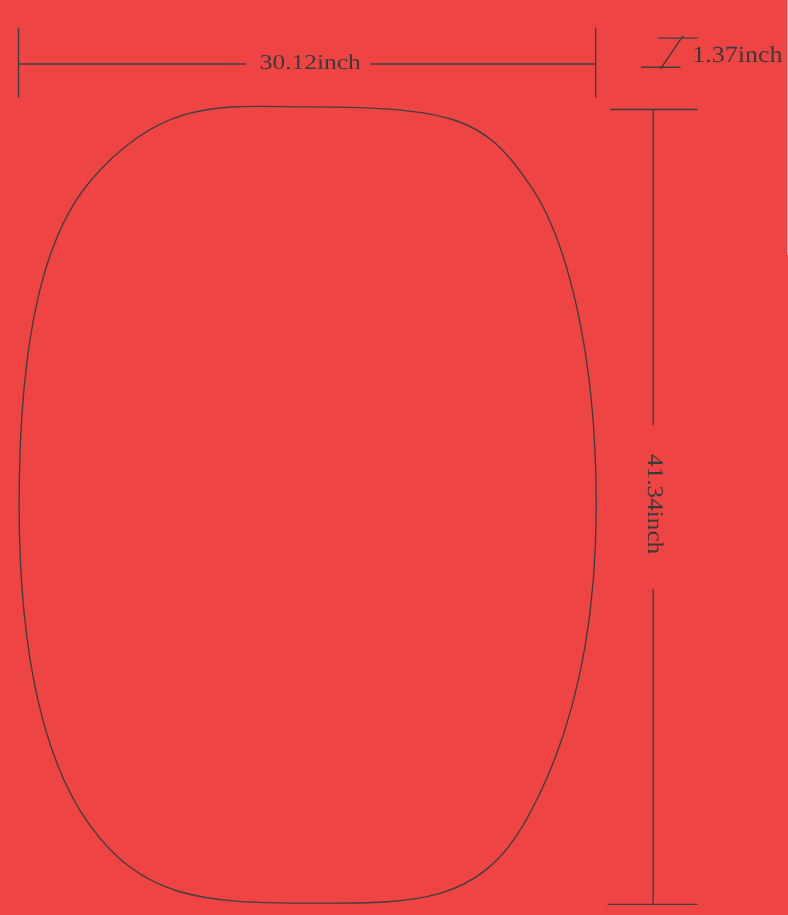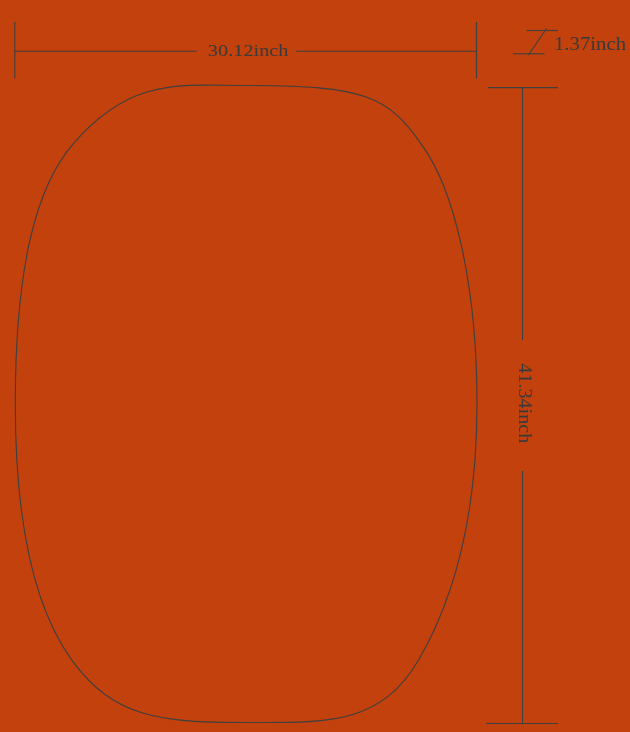--- a/index.html
+++ b/index.html
@@ -1,16 +1,16 @@
 <!DOCTYPE html>
 <html><head>
 <meta charset="utf-8">
 <style>
 html,body{margin:0;padding:0;background:#ffffff;}
-#stage{position:relative;width:630px;height:732px;background:#c2410c;overflow:hidden;}
+#stage{position:relative;width:630px;height:732px;background:#ef4444;overflow:hidden;}
 text{font-family:"Liberation Serif",serif;fill:#3a3a3a;}
 </style>
 </head>
 <body>
 
 <div id="stage">
 <svg width="630" height="732" viewBox="0 0 630 732" xmlns="http://www.w3.org/2000/svg">
 
   <path d="M 246.0 85.5 C 364.0 85.5 388.0 95.5 422.4 145.9 C 452.7 187.5 477.0 280.3 477.0 404.0 C 477.0 507.5 457.2 593.1 419.0 659.3 C 381.0 725.2 327.4 722.5 246.0 722.5 C 160.8 722.5 113.7 717.9 71.8 660.1 C 37.1 612.1 15.3 528.9 15.3 404.0 C 15.3 264.1 37.0 186.2 72.5 144.6 C 130.9 76.1 181.4 85.5 246.0 85.5 Z" fill="none" stroke="#3f3f3f" stroke-width="1.1"></path>
 

